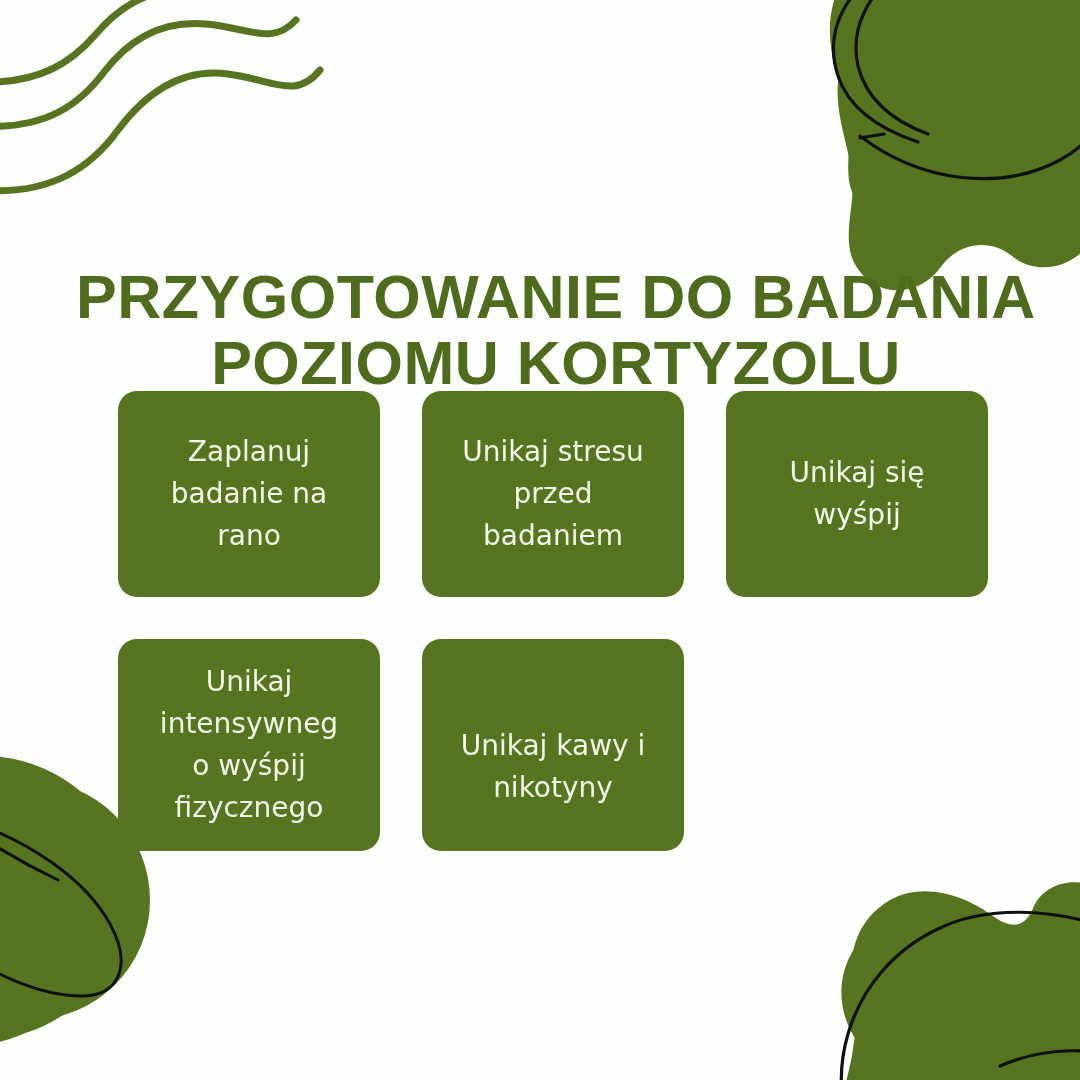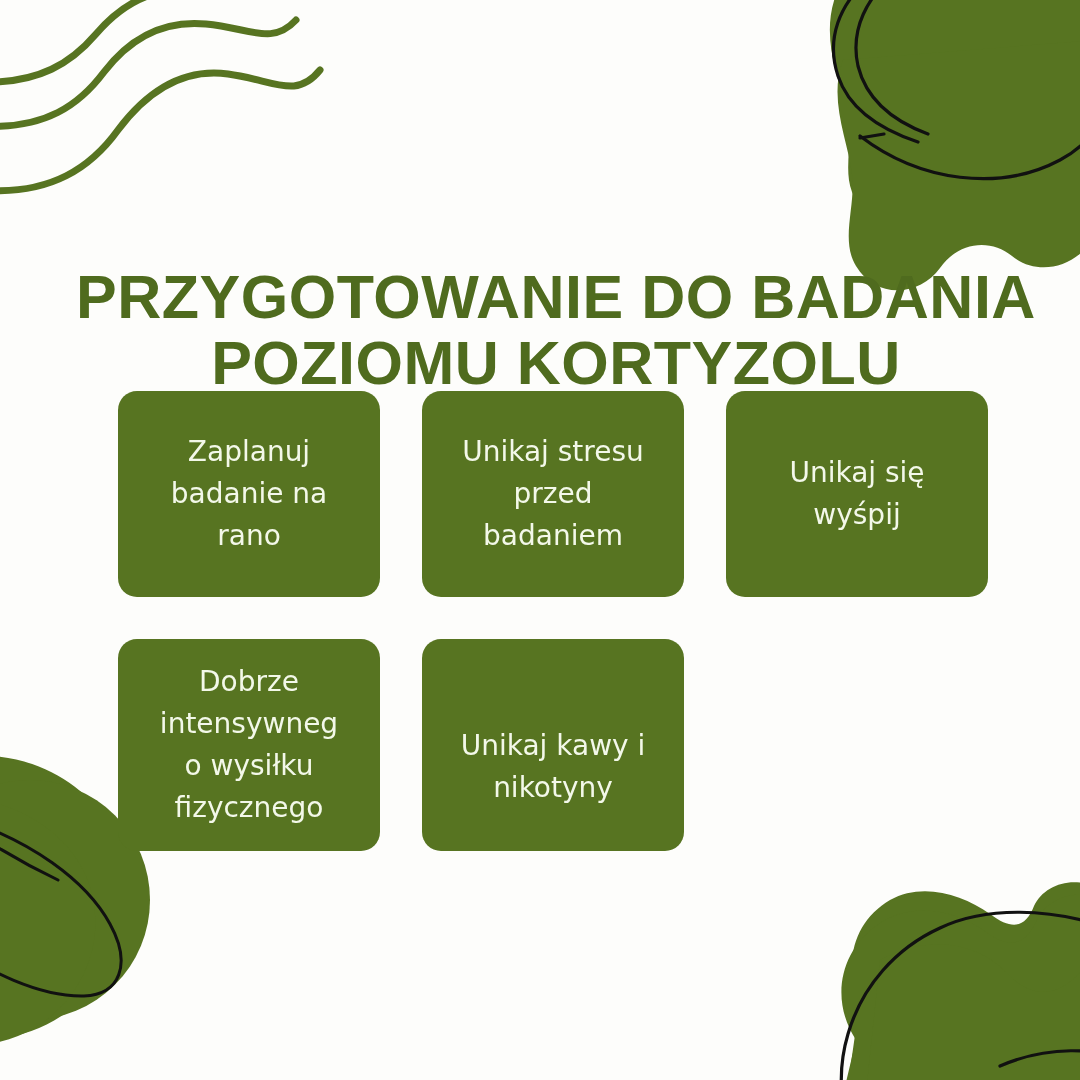--- a/index.html
+++ b/index.html
@@ -199,21 +199,21 @@
 
       <div class="card c2">
         <span class="card-text">Unikaj stresu przed badaniem</span>
       </div>
 
       <div class="card c3">
         <span class="card-text">Unikaj się wyśpij</span>
       </div>
 
       <div class="card c4">
-        <span class="card-text">Dobrze intensywnego wysiłku fizycznego</span>
+        <span class="card-text">Unikaj intensywnego wyśpij fizycznego</span>
       </div>
 
 
       <div class="card c6">
         <span class="card-text">Unikaj kawy i nikotyny</span>
       </div>
 
     </div>
   </div>
 </div>

